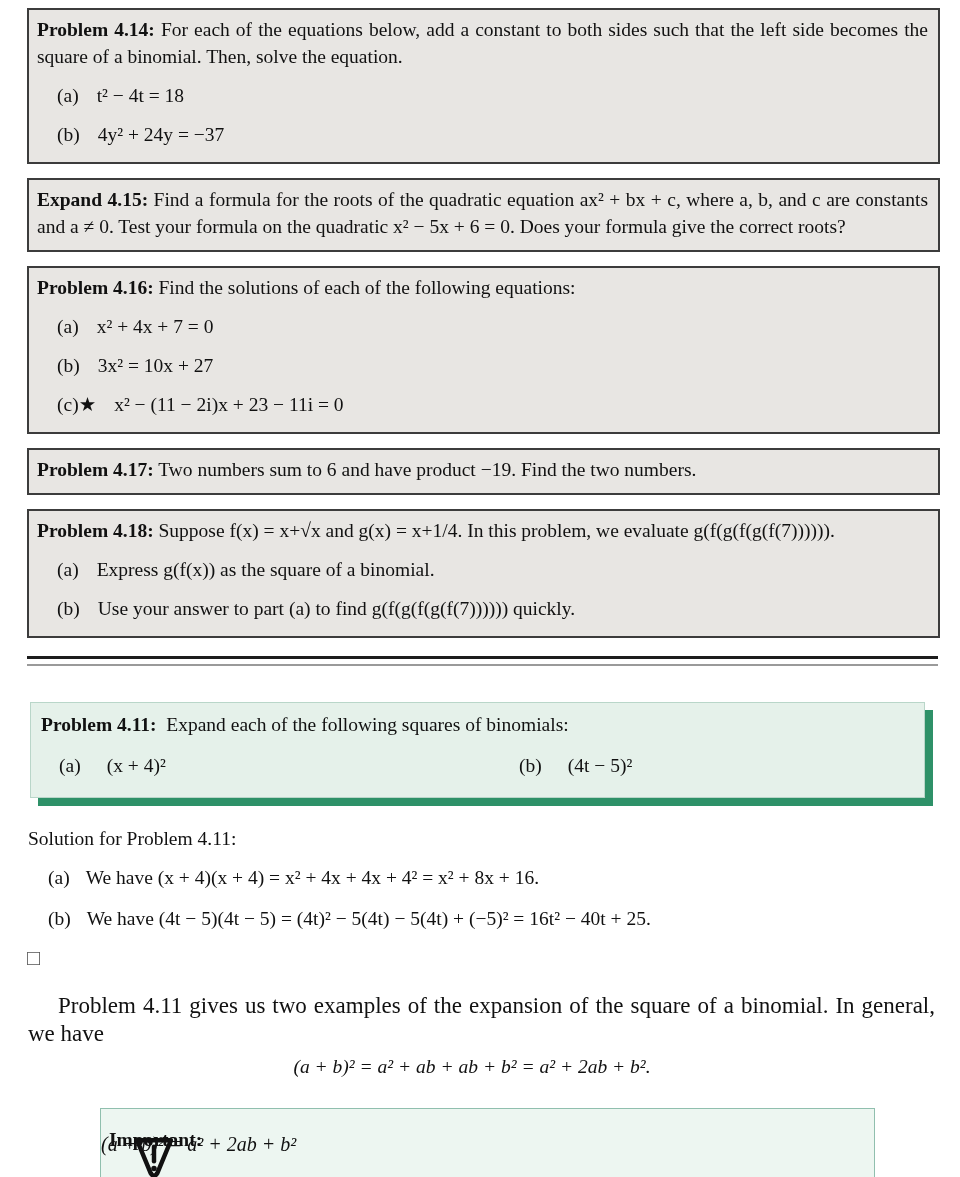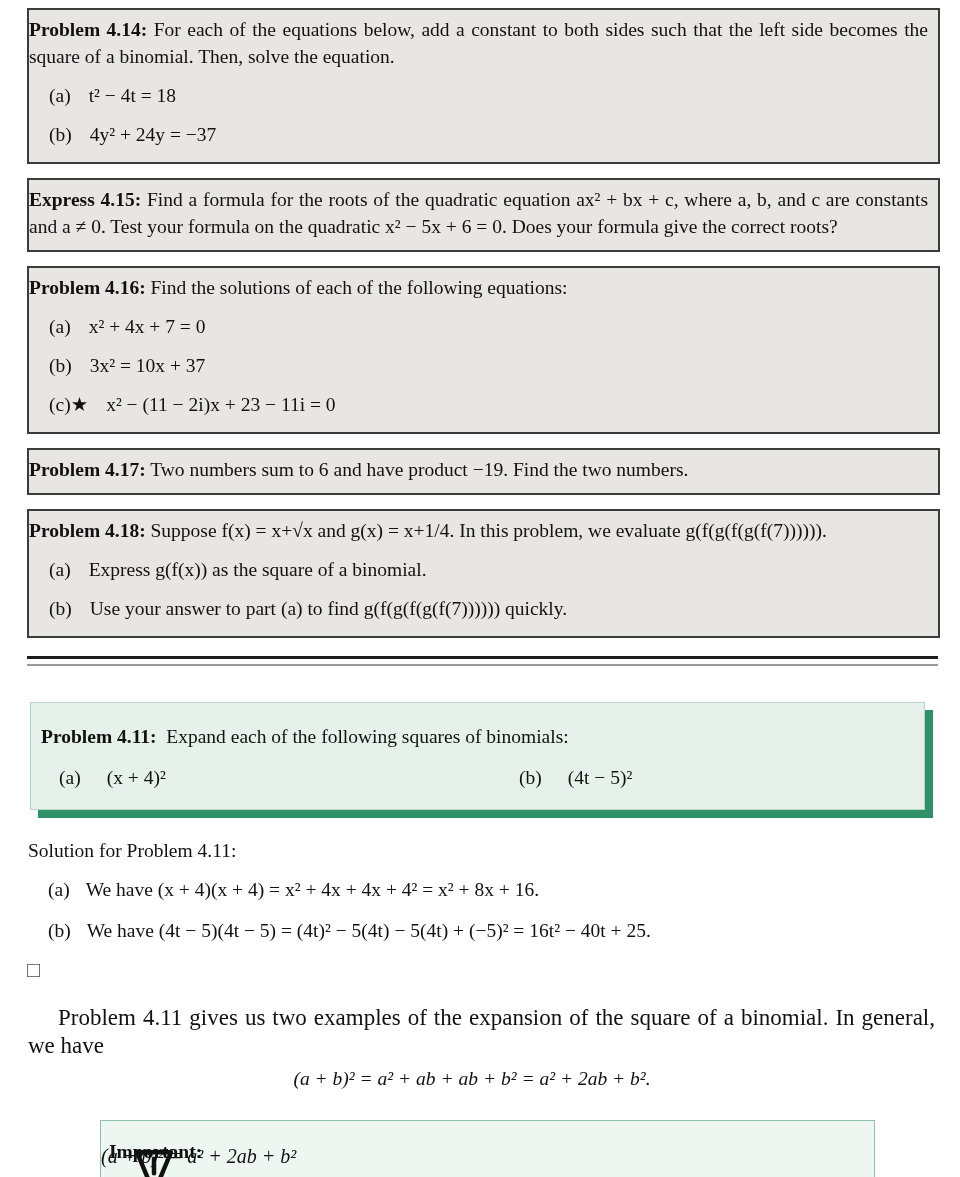--- a/index.html
+++ b/index.html
@@ -19,21 +19,21 @@
   .page{
     width:960px;height:1177px;position:relative;overflow:hidden;
     background:#ffffff;color:var(--ink);
     font-family:"Liberation Serif","DejaVu Serif",serif;
   }
   
   .pbox{
     margin:0 20px 14px 27px;
     border:2px solid var(--box-border);
     background:var(--gray-box-bg);
-    padding:6px 10px 10px 0;
+    padding:6px 10px 10px 8px;
   }
   .pbox:first-child{margin-top:8px}
   .pbody{margin:0;font-size:19.5px;line-height:27px;text-align:justify}
   .ptitle{font-weight:bold}
   .part{display:flex;align-items:baseline;gap:18px;margin:12px 0 0 20px;font-size:19.5px;line-height:27px}
   .part .plabel{white-space:nowrap}
   .math{}
   .part .ptext.plain{font-style:normal}
   .pbox .parts{margin-top:4px;margin-bottom:4px}
 
@@ -41,21 +41,21 @@
   .rule-wrap{margin:18px 22px 0 27px}
   .rule-dark{height:3px;background:var(--rule-dark)}
   .rule-gray{height:2px;background:var(--rule-gray);margin-top:5px}
 
   
   .gbox{
     margin:36px 35px 0 30px;
     background:var(--green-box-bg);
     border:1px solid var(--green-box-border);
     box-shadow:8px 8px 0 var(--green-shadow);
-    padding:20px 12px 14px 10px;
+    padding:8px 12px 14px 10px;
   }
   .gbox .pbody{line-height:28px}
   .gparts{display:flex;margin:16px 0 6px 18px;font-size:19.5px}
   .gpart{display:flex;gap:26px;width:460px}
   .gpart:last-child{width:auto}
 
   
   .sol-head{margin:30px 0 0 28px;font-size:19.5px;}
   .sol-part{display:flex;align-items:baseline;gap:16px;margin:14px 0 0 48px;font-size:19.5px;line-height:27px}
   .qed{display:block;margin:16px 0 0 27px;font-size:22px;line-height:20px;color:#555}
@@ -89,32 +89,32 @@
             <span class="plabel">(a)</span>
             <span class="ptext math">t² − 4t = 18</span>
           </div>
           <div class="part">
             <span class="plabel">(b)</span>
             <span class="ptext math">4y² + 24y = −37</span>
           </div>
         </div>
       </div>
       <div class="pbox">
-        <p class="pbody"><span class="ptitle">Express 4.15:</span><span> Find a formula for the roots of the quadratic equation ax² + bx + c, where a, b, and c are constants and a ≠ 0. Test your formula on the quadratic x² − 5x + 6 = 0. Does your formula give the correct roots?</span></p>
+        <p class="pbody"><span class="ptitle">Expand 4.15:</span><span> Find a formula for the roots of the quadratic equation ax² + bx + c, where a, b, and c are constants and a ≠ 0. Test your formula on the quadratic x² − 5x + 6 = 0. Does your formula give the correct roots?</span></p>
       </div>
       <div class="pbox">
         <p class="pbody"><span class="ptitle">Problem 4.16:</span><span> Find the solutions of each of the following equations:</span></p>
         <div class="parts">
           <div class="part">
             <span class="plabel">(a)</span>
             <span class="ptext math">x² + 4x + 7 = 0</span>
           </div>
           <div class="part">
             <span class="plabel">(b)</span>
-            <span class="ptext math">3x² = 10x + 37</span>
+            <span class="ptext math">3x² = 10x + 27</span>
           </div>
           <div class="part">
             <span class="plabel">(c)★</span>
             <span class="ptext math">x² − (11 − 2i)x + 23 − 11i = 0</span>
           </div>
         </div>
       </div>
       <div class="pbox">
         <p class="pbody"><span class="ptitle">Problem 4.17:</span><span> Two numbers sum to 6 and have product −19. Find the two numbers.</span></p>
       </div>

